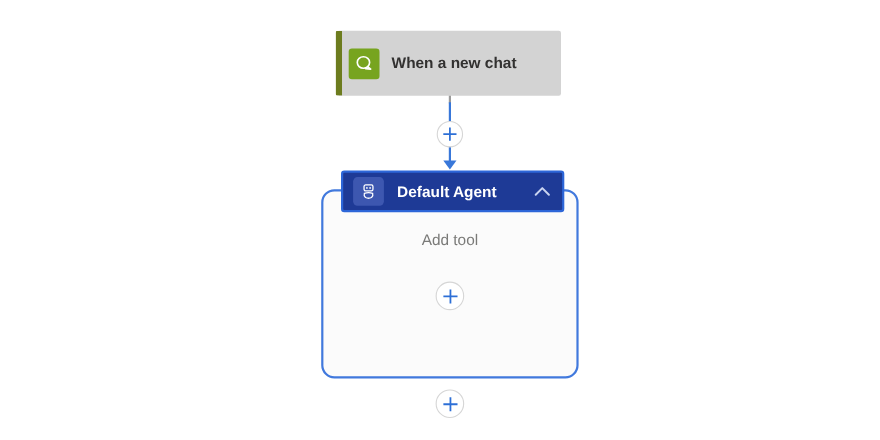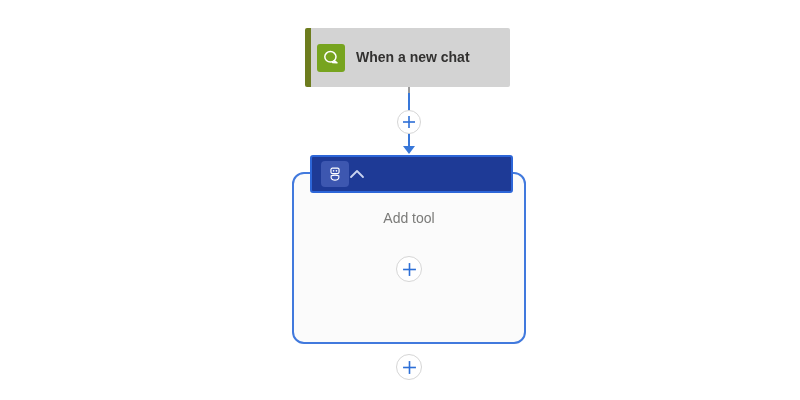--- a/index.html
+++ b/index.html
@@ -169,20 +169,21 @@
 
   <div class="agent-header">
     <span class="agent-icon-tile">
       <svg width="18" height="18" viewBox="0 0 20 20">
         <rect x="5.5" y="3.5" width="9" height="6" rx="1.6" fill="none" stroke="#ffffff" stroke-width="1.3"></rect>
         <circle cx="8.4" cy="6.5" r="0.9" fill="#ffffff"></circle>
         <circle cx="11.6" cy="6.5" r="0.9" fill="#ffffff"></circle>
         <path d="M 5.8 12 Q 10 10.6 14.2 12 Q 15 14.5 13 16.2 Q 10 17.6 7 16.2 Q 5 14.5 5.8 12 Z" fill="none" stroke="#ffffff" stroke-width="1.3"></path>
       </svg>
     </span>
+    <span class="agent-title">Default Agent</span>
     <span class="collapse-chevron">
       <svg width="16" height="10" viewBox="0 0 16 10">
         <polyline points="2,8 8,2 14,8" fill="none" stroke="#c8d3f0" stroke-width="1.8" stroke-linecap="round" stroke-linejoin="round"></polyline>
       </svg>
     </span>
   </div>
 
   <button class="plus-btn plus-bottom" aria-label="Insert a new step below">
     <svg width="15" height="15" viewBox="0 0 14 14">
       <line x1="7" y1="1" x2="7" y2="13" stroke="#2d6fd6" stroke-width="1.5"></line>

